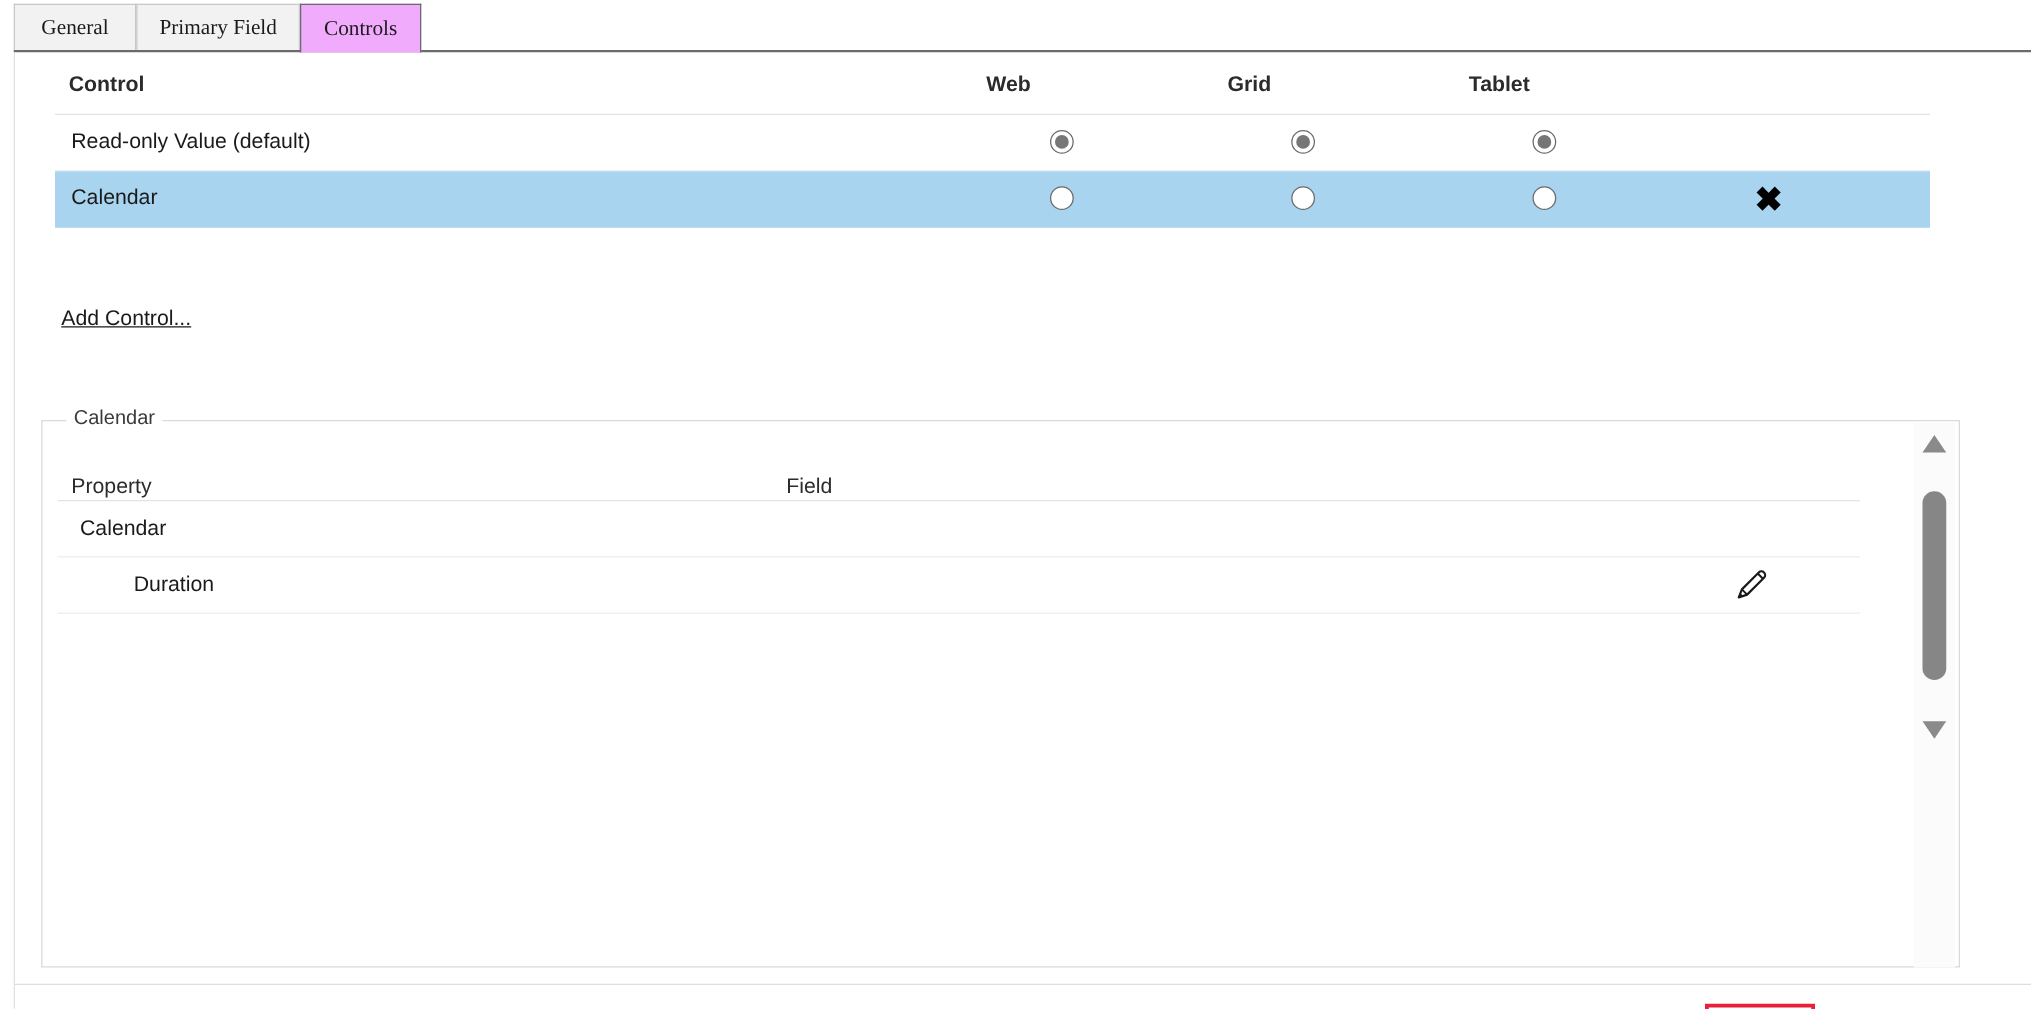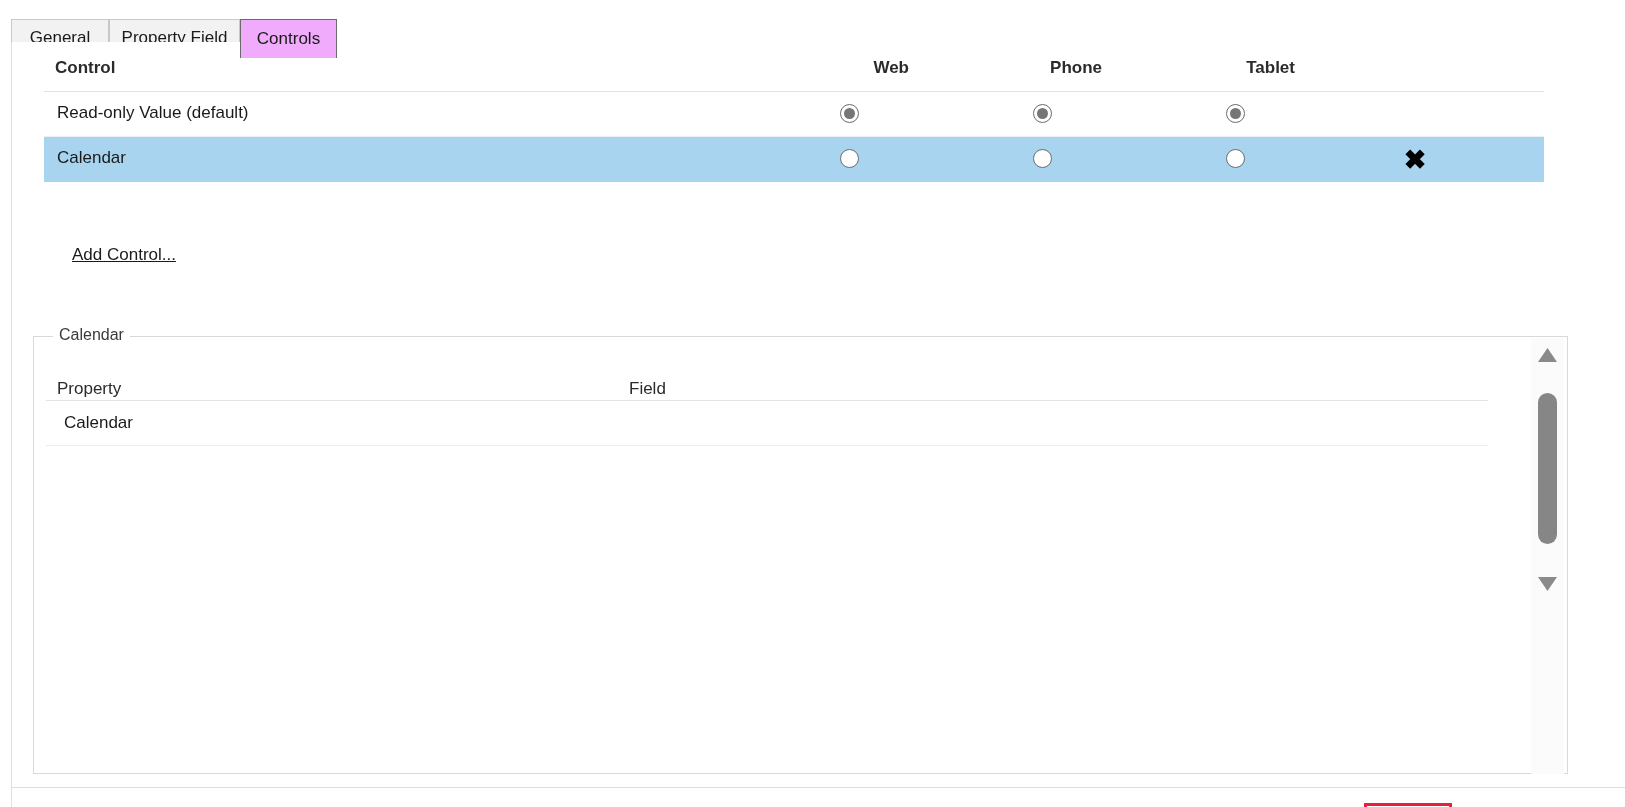--- a/index.html
+++ b/index.html
@@ -8,23 +8,24 @@
     width: 1625px; height: 807px;
     background: #ffffff;
     font-family: "Liberation Sans", sans-serif;
     color: #1a1a1a;
     overflow: hidden;
   }
 
   
   .tabstrip {
     position: absolute;
-    left: 0; top: 16px;
+    left: 0; top: 0;
     width: 1625px; height: 42px;
     background: #ffffff;
+    font-family: Liberation Serif, serif;
   }
   .tabstrip-underline {
     position: absolute;
     left: 11px; top: 40px;
     width: 1614px; height: 2px;
     background: #6b6b6b;
   }
   .tab {
     position: absolute;
     top: 3px; height: 37px;
@@ -69,21 +70,21 @@
     height: 42px;
     border-bottom: 1px solid #e3e3e3;
   }
   .ct-head .col-control {
     position: absolute; left: 11px; top: 8px;
     font-size: 17px; font-weight: bold; color: #2b2b2b;
   }
   .ct-head .col-dev {
     position: absolute; top: 8px;
     font-size: 17px; font-weight: bold; color: #2b2b2b;
-    text-align: right; width: 120px;
+    text-align: left; width: 120px;
   }
   .col-web    { left: 745px; }
   .col-phone  { left: 938px; }
   .col-tablet { left: 1131px; }
 
   .ct-row {
     position: relative;
     height: 45px;
     border-bottom: 1px solid #eeeeee;
   }
@@ -128,21 +129,21 @@
     width: 32px; height: 32px;
     display: flex; align-items: center; justify-content: center;
     font-size: 27px; font-weight: bold;
     color: #000000;
     cursor: pointer;
     line-height: 1;
   }
 
   .add-control {
     position: absolute;
-    left: 60px; top: 203px;
+    left: 37px; top: 203px;
     font-size: 17px;
     color: #1a1a1a;
     text-decoration: underline;
     cursor: pointer;
   }
 
   
   .prop-fieldset {
     position: absolute;
     left: 21px; top: 294px;
@@ -241,36 +242,36 @@
   }
 </style>
 </head>
 <body>
 
 <div class="tabstrip">
   <div class="tab" id="tab-0">
     <span>General</span>
   </div>
   <div class="tab" id="tab-1">
-    <span>Property Field</span>
+    <span>Primary Field</span>
   </div>
   <div class="tab active" id="tab-2">
     <span>Controls</span>
   </div>
   <div class="tabstrip-underline"></div>
 </div>
 
 <div class="body-panel">
 
   <div class="controls-table">
 
     <div class="ct-head">
       <div class="col-control">Control</div>
       <div class="col-dev col-web">Web</div>
-      <div class="col-dev col-phone">Phone</div>
+      <div class="col-dev col-phone">Grid</div>
       <div class="col-dev col-tablet">Tablet</div>
     </div>
 
     <div class="ct-row">
       <div class="row-label">Read-only Value (default)</div>
       <div class="radio-cell rc-web">
         <div class="radio checked"></div>
       </div>
       <div class="radio-cell rc-phone">
         <div class="radio checked"></div>
@@ -310,20 +311,33 @@
 
       <div class="pt-row">
         <div class="p-name level0">
           <span>Calendar</span>
         </div>
       </div>
 
 
 
 
+      <div class="pt-row">
+        <div class="p-name level1">
+          <span>Duration</span>
+        </div>
+        <div class="edit-pencil">
+          <svg width="34" height="32" viewBox="0 0 34 32" fill="none">
+            <path d="M7 25 L9.5 18.5 L23 5 C24.2 3.8 26 3.8 27.2 5 C28.4 6.2 28.4 8 27.2 9.2 L13.7 22.7 Z" stroke="#1a1a1a" stroke-width="1.7" fill="#ffffff" stroke-linejoin="round"></path>
+            <path d="M9.5 18.5 L13.7 22.7" stroke="#1a1a1a" stroke-width="1.6"></path>
+            <path d="M7 25 L10.6 23.8 L8.2 21.4 Z" fill="#1a1a1a"></path>
+            <path d="M22.4 6 L26.4 10" stroke="#1a1a1a" stroke-width="1.6"></path>
+          </svg>
+        </div>
+      </div>
 
     </div>
 
     <div class="scroll-track">
       <div class="scroll-arrow up">
         <svg width="23" height="18" viewBox="0 0 23 18">
           <polygon points="11.5,2 21,16 2,16" fill="#8a8a8a"></polygon>
         </svg>
       </div>
       <div class="scroll-thumb"></div>

